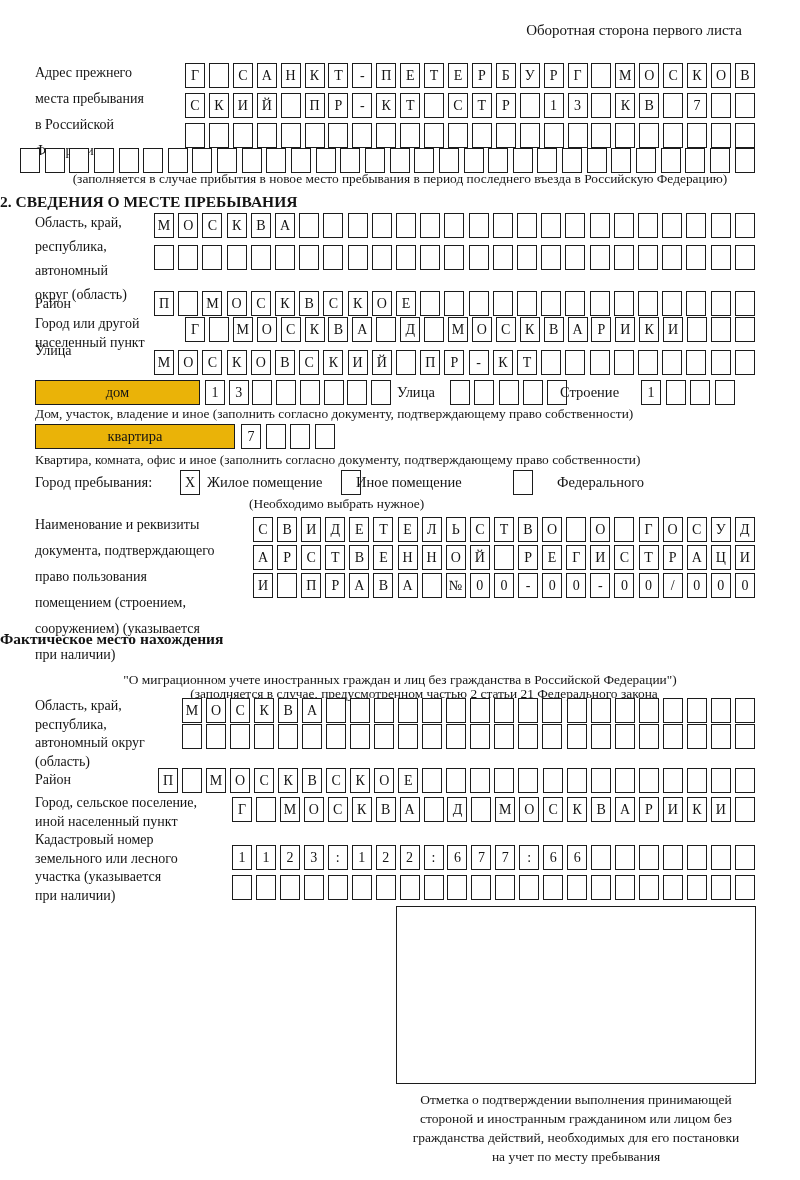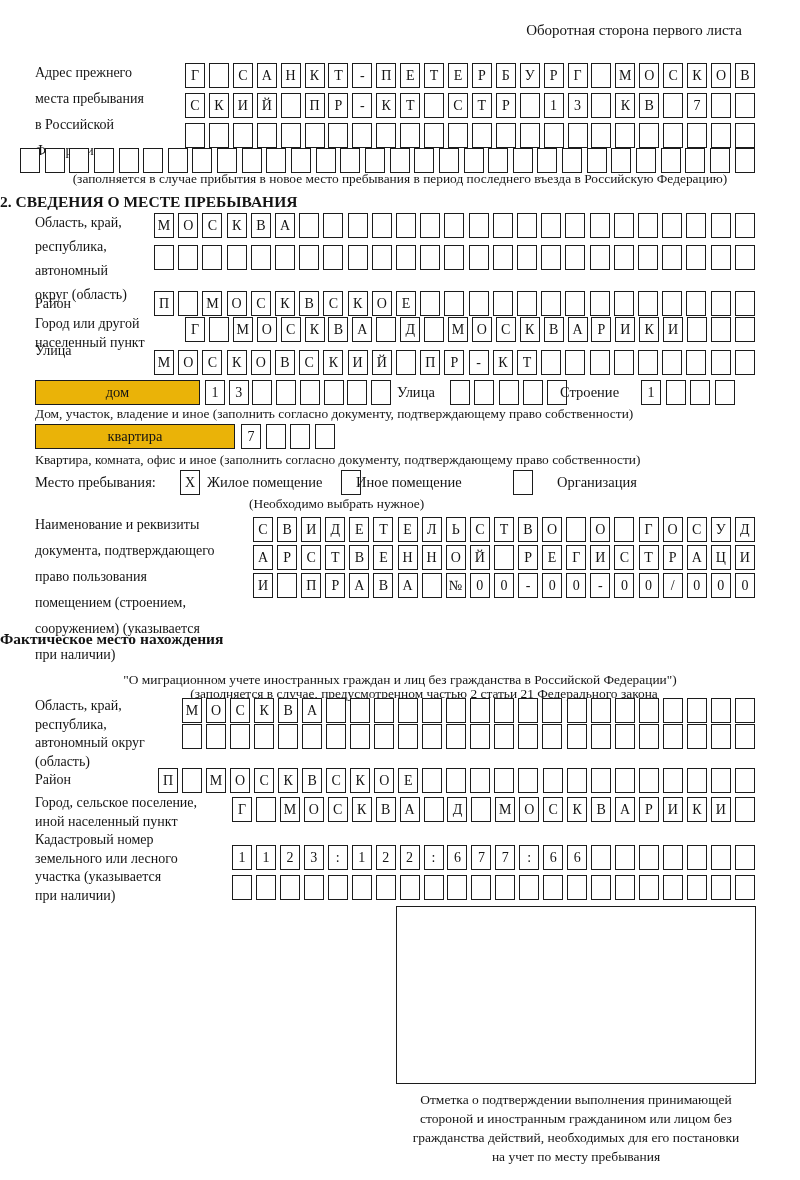--- a/index.html
+++ b/index.html
@@ -344,27 +344,27 @@
 
   <div class="abs typebox" style="left:35px;top:424px;width:200px;text-align:right;">квартира</div>
   <div class="abs boxrow" style="left:241px;top:424px;width:94px;">
       <span class="cell">7</span>
       <span class="cell"></span>
       <span class="cell"></span>
       <span class="cell"></span>
     </div>
   <div class="abs note" style="left:35px;top:452px;">Квартира, комната, офис и иное (заполнить согласно документу, подтверждающему право собственности)</div>
 
-  <div class="abs inline-lbl" style="left:35px;top:470px;">Место пребывания:</div>
+  <div class="abs inline-lbl" style="left:35px;top:470px;">Город пребывания:</div>
   <div class="abs cell" style="left:180px;top:470px;">X</div>
   <div class="abs inline-lbl" style="left:207px;top:470px;">Жилое помещение</div>
   <div class="abs cell" style="left:341px;top:470px;"></div>
   <div class="abs inline-lbl" style="left:356px;top:470px;">Иное помещение</div>
   <div class="abs cell" style="left:513px;top:470px;"></div>
-  <div class="abs inline-lbl" style="left:557px;top:470px;">Организация</div>
+  <div class="abs inline-lbl" style="left:557px;top:470px;">Федерального</div>
   <div class="abs note" style="left:249px;top:496px;">(Необходимо выбрать нужное)</div>
 
   <div class="abs lbl" style="left:35px;top:512px;width:215px;">Наименование и реквизиты
 документа, подтверждающего
 право пользования
 помещением (строением,
 сооружением) (указывается
 при наличии)</div>
   <div class="abs boxrow" style="left:253px;top:517px;width:502px;">
       <span class="cell">С</span>

